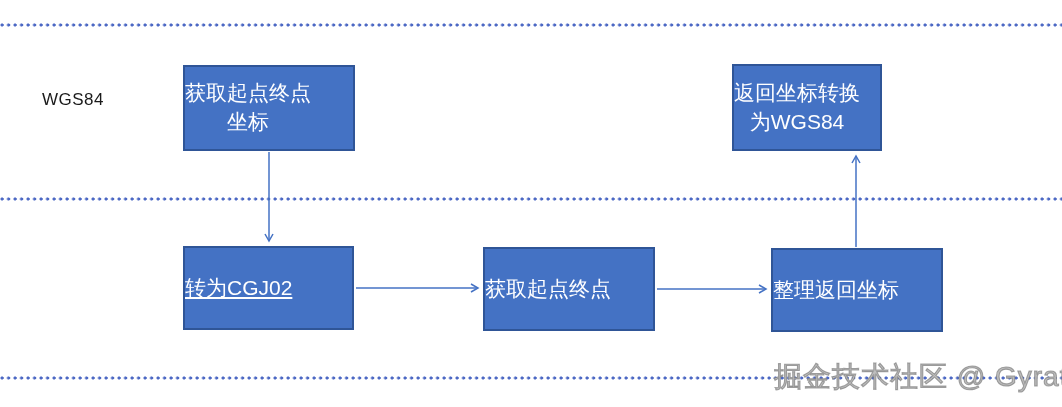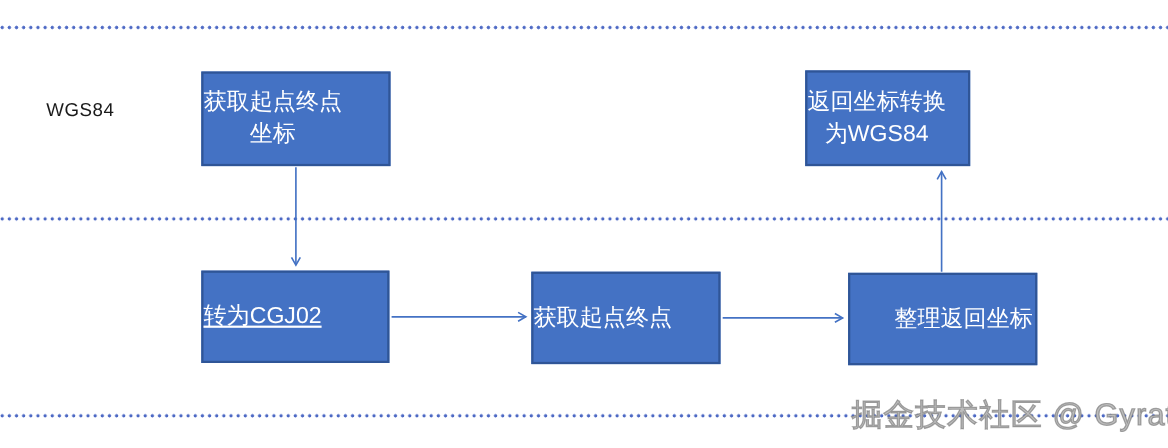--- a/index.html
+++ b/index.html
@@ -91,19 +91,19 @@
   </div>
 
   <div class="node" style="left:183px; top:246px; width:171px; height:84px;text-decoration:underline;">
     <span>转为CGJ02</span>
   </div>
 
   <div class="node" style="left:483px; top:247px; width:172px; height:84px;">
     <span>获取起点终点</span>
   </div>
 
-  <div class="node" style="left:771px; top:248px; width:172px; height:84px;padding-left:40px;">
+  <div class="node" style="left:771px; top:248px; width:172px; height:84px;">
     <span>整理返回坐标</span>
   </div>
 
   <div class="watermark">掘金技术社区 @ Gyrate</div>
 
 </div>
 
 </body></html>

